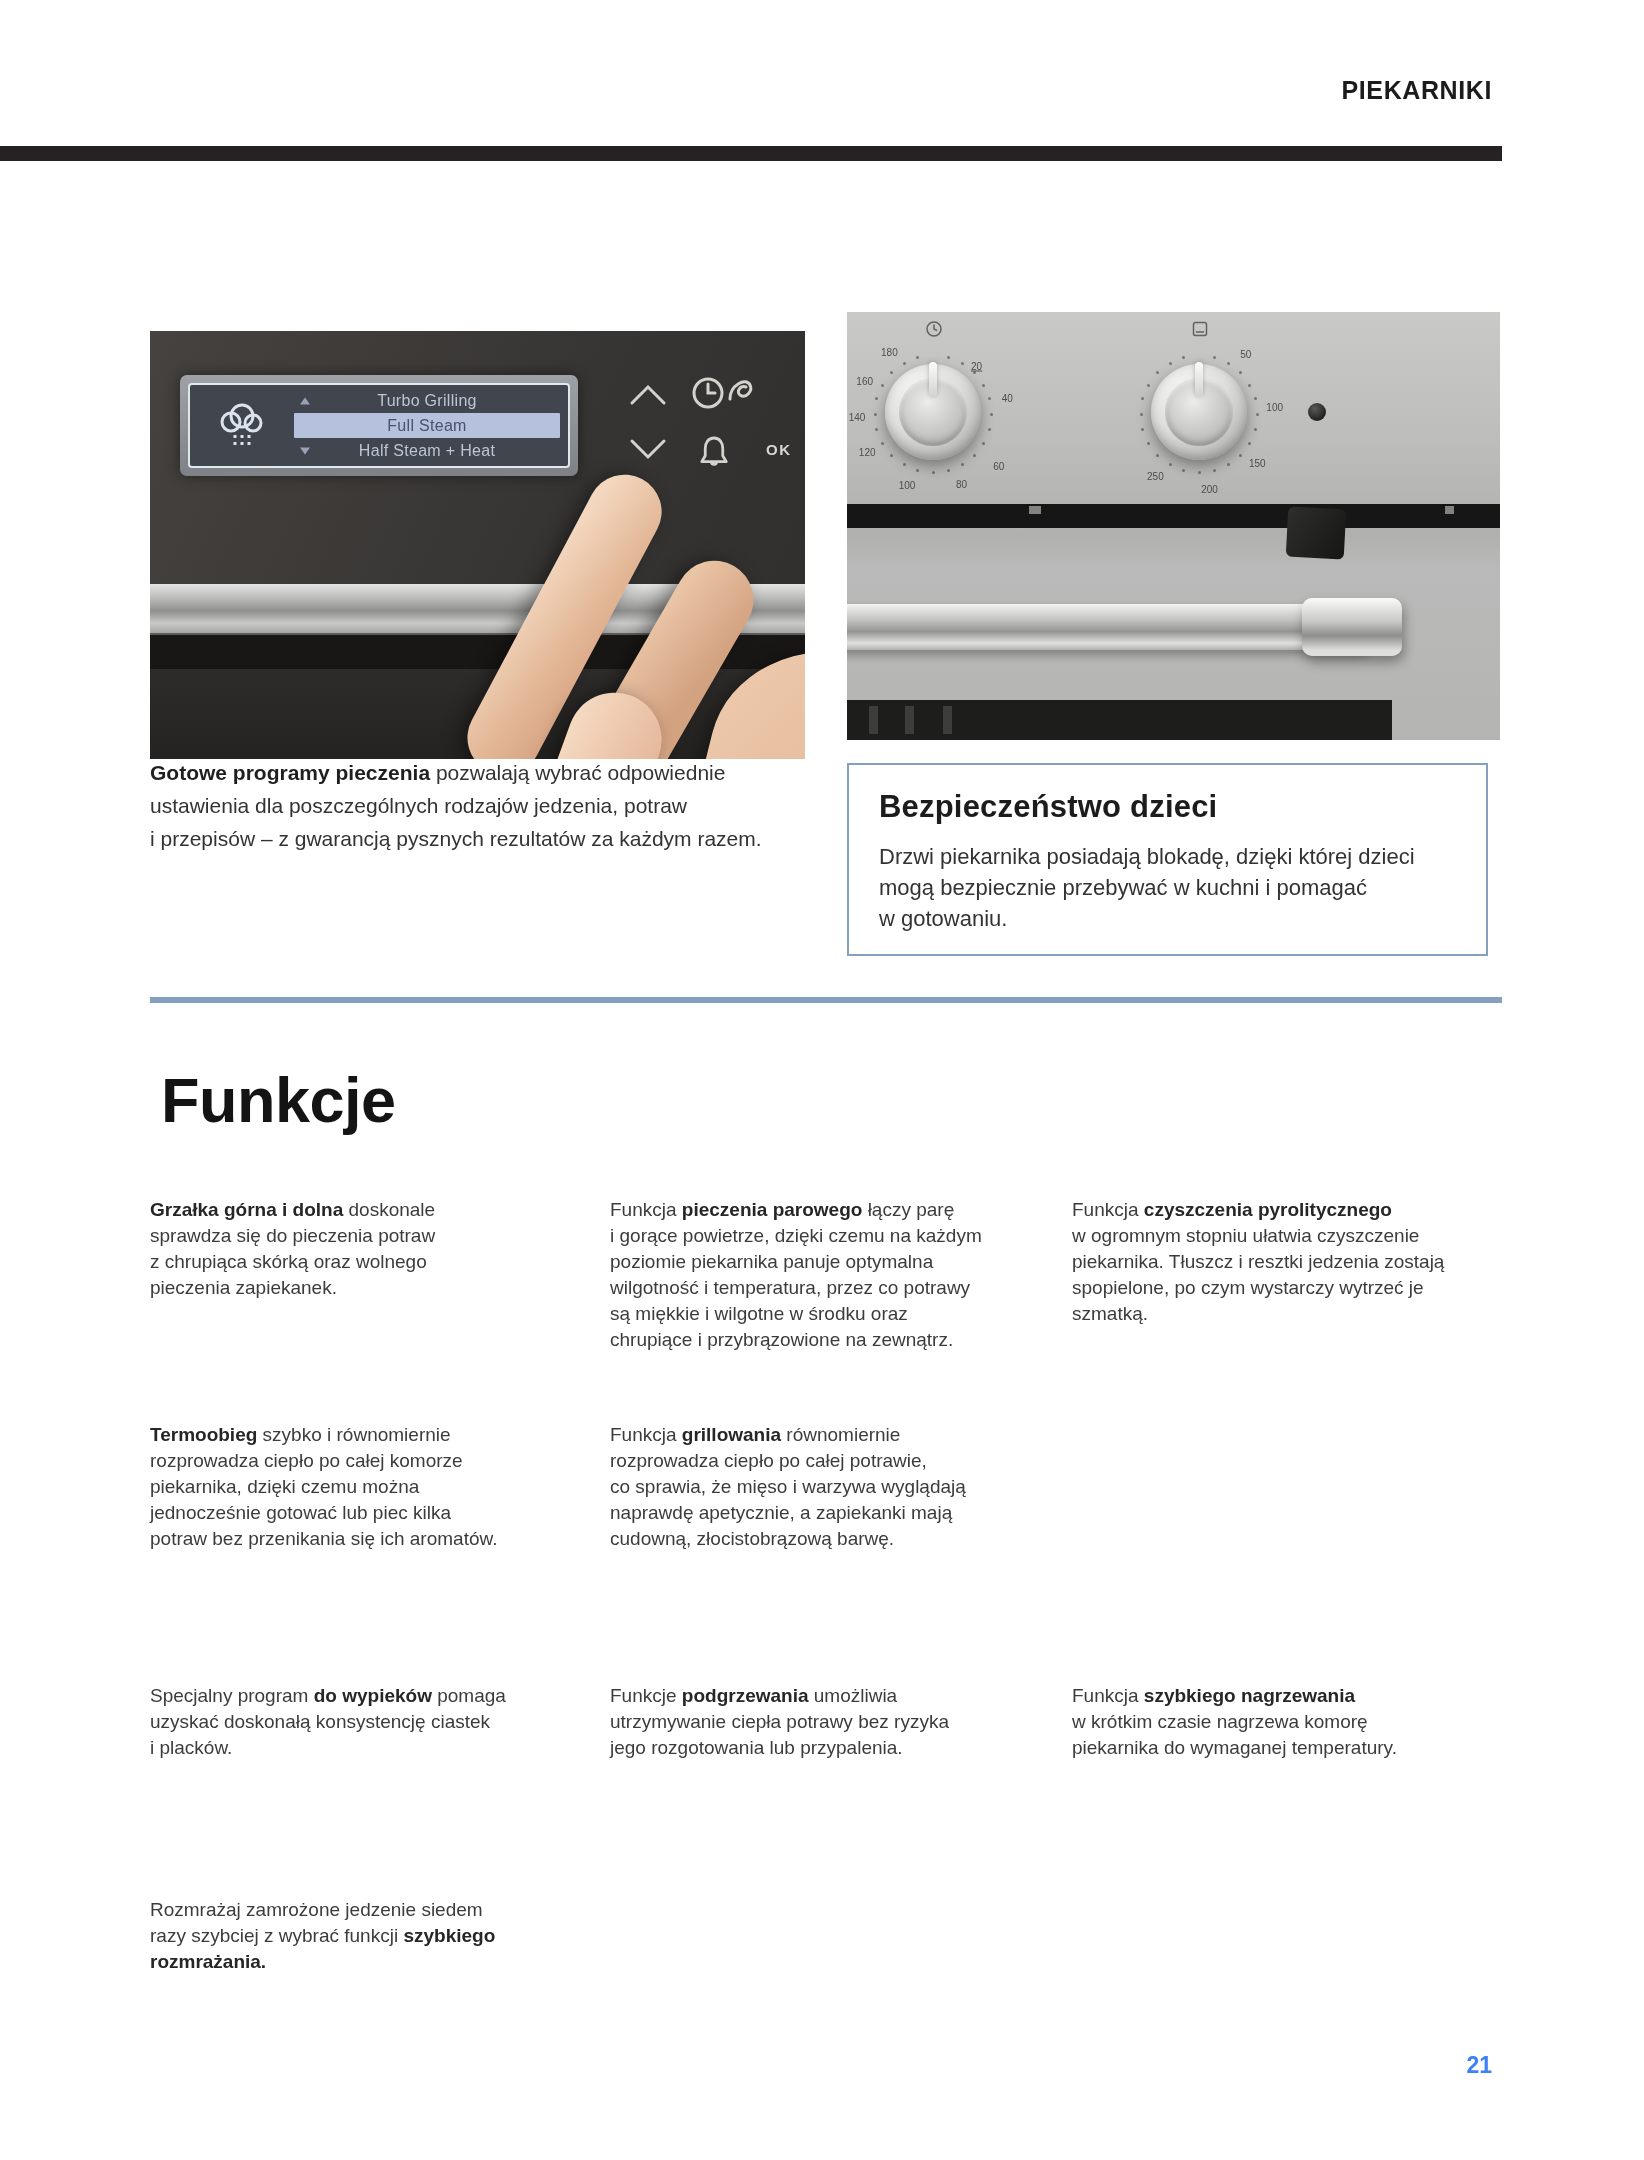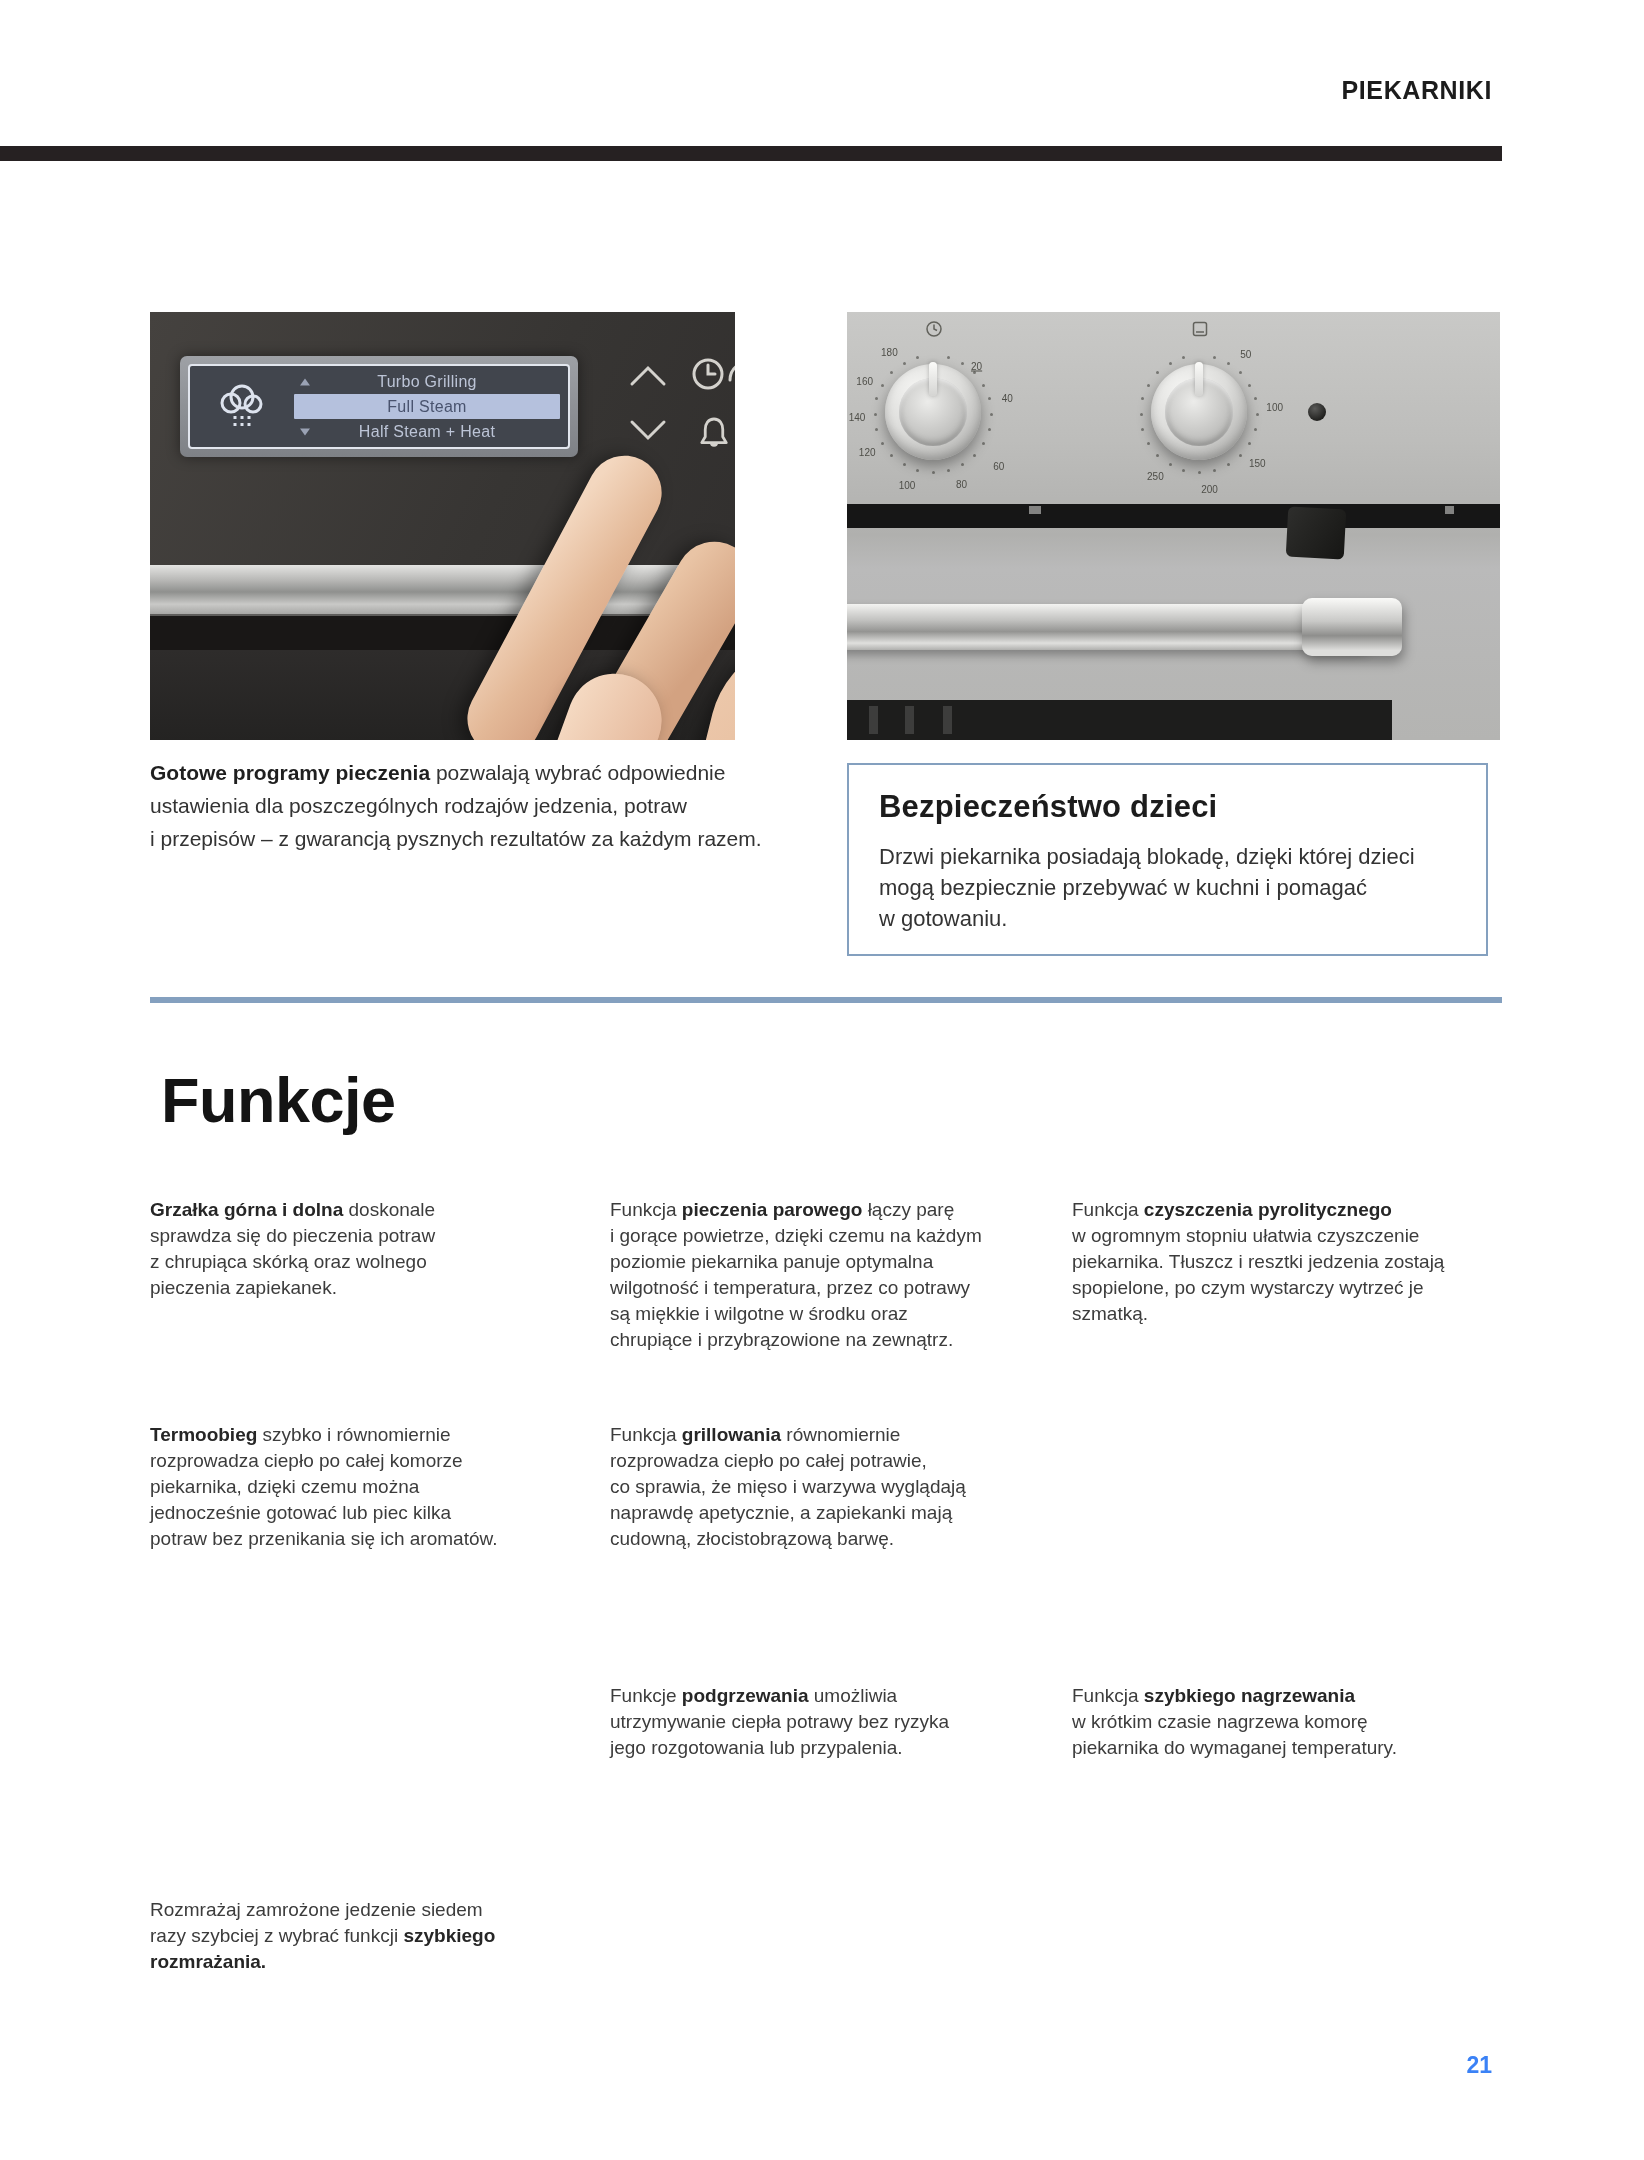--- a/index.html
+++ b/index.html
@@ -6,21 +6,21 @@
   #page{position:relative;width:1644px;height:2160px;background:#ffffff;overflow:hidden;
         font-family:"Liberation Sans",sans-serif;color:#3c3c3c;}
 
   
   .header-label{position:absolute;top:76px;right:152px;font-size:25px;font-weight:bold;
                 color:#1c1c1c;letter-spacing:0.6px;}
   .top-bar{position:absolute;left:0;top:146px;width:1502px;height:15px;background:#262122;}
 
   
   .photo{position:absolute;top:312px;height:428px;overflow:hidden;}
-  #left-photo{left:150px;width:585px;background:linear-gradient(115deg,#45423f 0%,#373533 55%,#302e2d 100%);}
+  #left-photo{left:150px;width:655px;background:linear-gradient(115deg,#45423f 0%,#373533 55%,#302e2d 100%);margin-top:19px;}
   #right-photo{left:847px;width:653px;background:linear-gradient(180deg,#c9c9c7 0%,#bdbdbb 30%,#b0b0ae 52%,#bababa 60%,#b4b4b2 100%);}
 
   
   .display-outer{position:absolute;left:30px;top:44px;width:398px;height:101px;border-radius:7px;
                  background:linear-gradient(180deg,#9ea1a6,#7e8186);box-shadow:0 0 14px rgba(0,0,0,.45);}
   .display-inner{position:absolute;left:8px;top:8px;right:8px;bottom:8px;background:#41454d;
                  border:2px solid #e2e6ee;border-radius:4px;display:flex;align-items:stretch;}
   .display-icon-zone{width:104px;display:flex;align-items:center;justify-content:center;}
   .display-rows{flex:1;display:flex;flex-direction:column;justify-content:center;padding-right:8px;}
   .disp-row{position:relative;height:25px;line-height:25px;text-align:center;font-size:16px;
@@ -307,20 +307,23 @@
       <div class="feature" style="left: 150px; top: 1422px;"><b>Termoobieg</b><span> szybko i równomiernie
 rozprowadza ciepło po całej komorze
 piekarnika, dzięki czemu można
 jednocześnie gotować lub piec kilka
 potraw bez przenikania się ich aromatów.</span></div>
       <div class="feature" style="left: 610px; top: 1422px;"><span>Funkcja </span><b>grillowania</b><span> równomiernie
 rozprowadza ciepło po całej potrawie,
 co sprawia, że mięso i warzywa wyglądają
 naprawdę apetycznie, a zapiekanki mają
 cudowną, złocistobrązową barwę.</span></div>
+      <div class="feature" style="left: 150px; top: 1683px;"><span>Specjalny program </span><b>do wypieków</b><span> pomaga
+uzyskać doskonałą konsystencję ciastek
+i placków.</span></div>
       <div class="feature" style="left: 610px; top: 1683px;"><span>Funkcje </span><b>podgrzewania</b><span> umożliwia
 utrzymywanie ciepła potrawy bez ryzyka
 jego rozgotowania lub przypalenia.</span></div>
       <div class="feature" style="left: 1072px; top: 1683px;"><span>Funkcja </span><b>szybkiego nagrzewania</b><span>
 w krótkim czasie nagrzewa komorę
 piekarnika do wymaganej temperatury.</span></div>
       <div class="feature" style="left: 150px; top: 1897px;"><span>Rozmrażaj zamrożone jedzenie siedem
 razy szybciej z wybrać funkcji </span><b>szybkiego
 rozmrażania.</b></div>
     </div>

